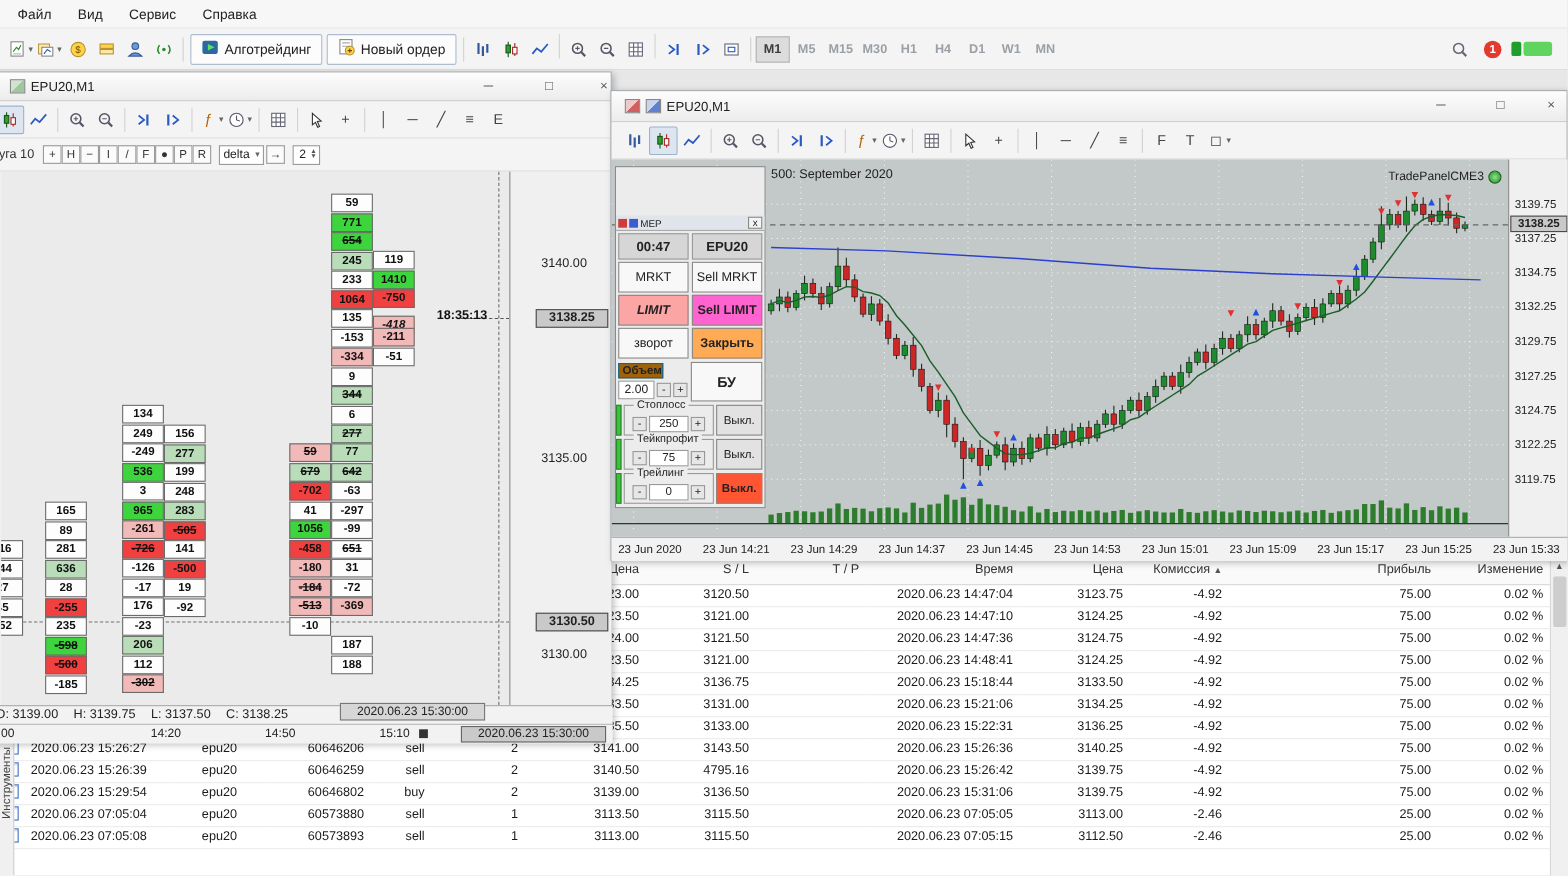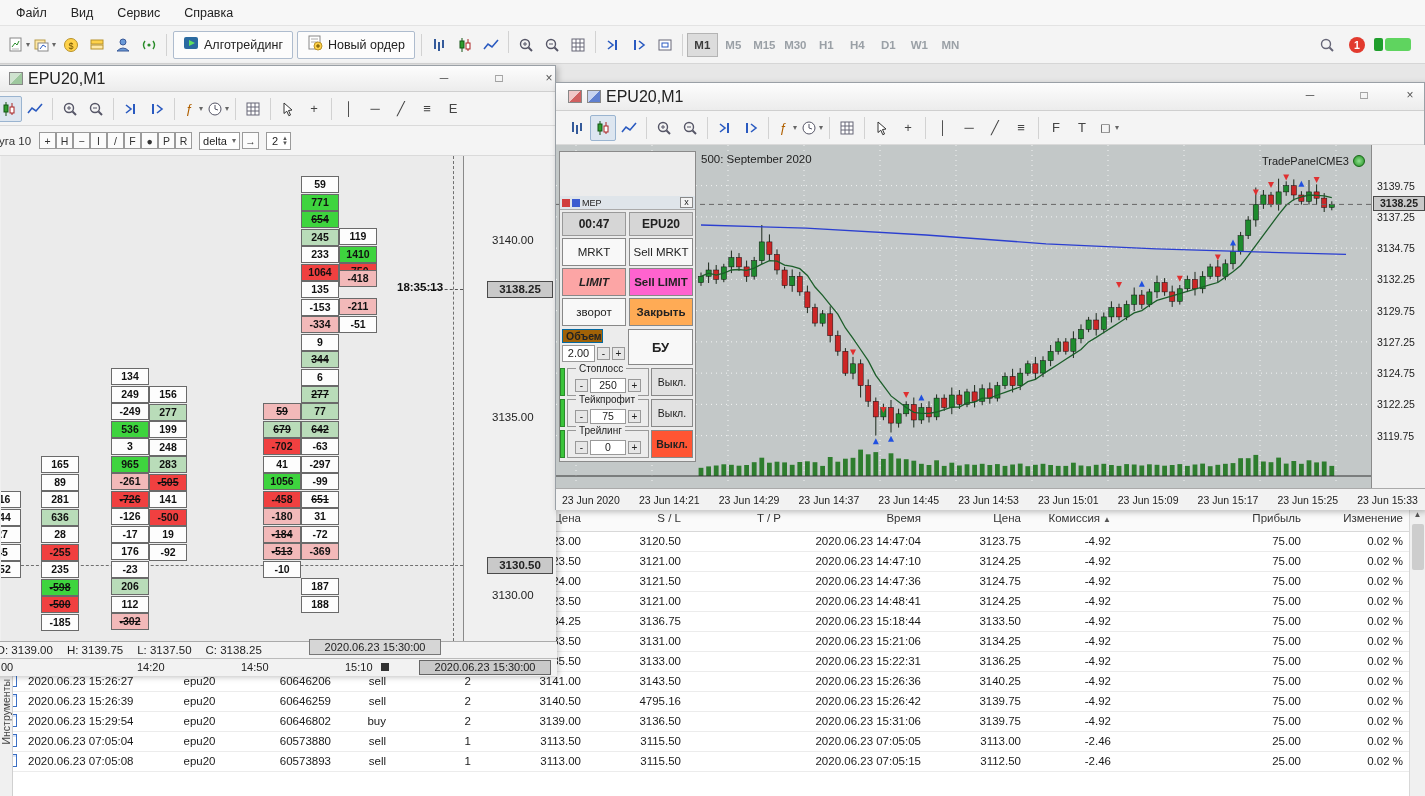--- a/index.html
+++ b/index.html
@@ -35,21 +35,21 @@
   #workspace { position:relative; width:1425px; height:732px; background:#e7e7e7; }
 
   
   .win { position:absolute; background:#f0f0f0; border:1px solid #9aa0a6; box-shadow:2px 2px 6px rgba(0,0,0,.25); }
   .titlebar { height:26px; background:linear-gradient(#fdfdfd,#ececec); border-bottom:1px solid #cfcfcf;
     display:flex; align-items:center; position:relative; font-size:12px; }
   .wicon { width:14px; height:13px; border:1px solid #888; margin-right:5px;
     background:linear-gradient(135deg,#cfe3cf 50%, #9ec89e 50%); }
   .wicon.red { background:linear-gradient(135deg,#f0c8c8 50%, #d06060 50%); }
   .wicon.blue { background:linear-gradient(135deg,#c8d4f0 50%, #6080d0 50%); }
-  .wtitle { font-size:16px; color:#222; }
+  .wtitle { font-size:12px; color:#222; }
   .winbtn { position:absolute; top:3px; width:22px; height:19px; text-align:center; line-height:18px;
     color:#555; font-size:12px; }
 
   .tb { display:flex; align-items:center; background:#f4f4f4; border-bottom:1px solid #dadada; overflow:hidden; }
 
   
   #lwin { left:-60px; top:1px; width:616px; height:610px; }
   #lwin .titlebar { padding-left:68px; }
   #lw-toolbar { height:34px; padding-left:55px; }
   #lw-toolbar2 { height:30px; padding-left:58px; gap:2px; }
@@ -734,21 +734,21 @@
           <div class="cc w" style="left: 300px; top: 125px;">135</div>
           <div class="cc w" style="left: 300px; top: 142.5px;">-153</div>
           <div class="cc r1" style="left: 300px; top: 160px;">-334</div>
           <div class="cc w" style="left: 300px; top: 177.5px;">9</div>
           <div class="cc g1 strike" style="left: 300px; top: 195px;">344</div>
           <div class="cc w" style="left: 300px; top: 212.5px;">6</div>
           <div class="cc g1 strike" style="left: 300px; top: 230px;">277</div>
           <div class="cc w" style="left: 338px; top: 72px;">119</div>
           <div class="cc g2" style="left: 338px; top: 89.5px;">1410</div>
           <div class="cc r2" style="left: 338px; top: 107px;">-750</div>
-          <div class="cc r1" style="left: 338px; top: 114px;">-418</div>
+          <div class="cc r1" style="left: 338px; top: 131px; font-style: italic;">-418</div>
           <div class="cc r1" style="left: 338px; top: 142px;">-211</div>
           <div class="cc w" style="left: 338px; top: 159.5px;">-51</div>
           <div class="cc r1 strike" style="left: 262px; top: 247px;">59</div>
           <div class="cc g1 strike" style="left: 262px; top: 264.5px;">679</div>
           <div class="cc r2" style="left: 262px; top: 282px;">-702</div>
           <div class="cc w" style="left: 262px; top: 299.5px;">41</div>
           <div class="cc g2" style="left: 262px; top: 317px;">1056</div>
           <div class="cc r2" style="left: 262px; top: 334.5px;">-458</div>
           <div class="cc r1" style="left: 262px; top: 352px;">-180</div>
           <div class="cc r1 strike" style="left: 262px; top: 369.5px;">-184</div>

